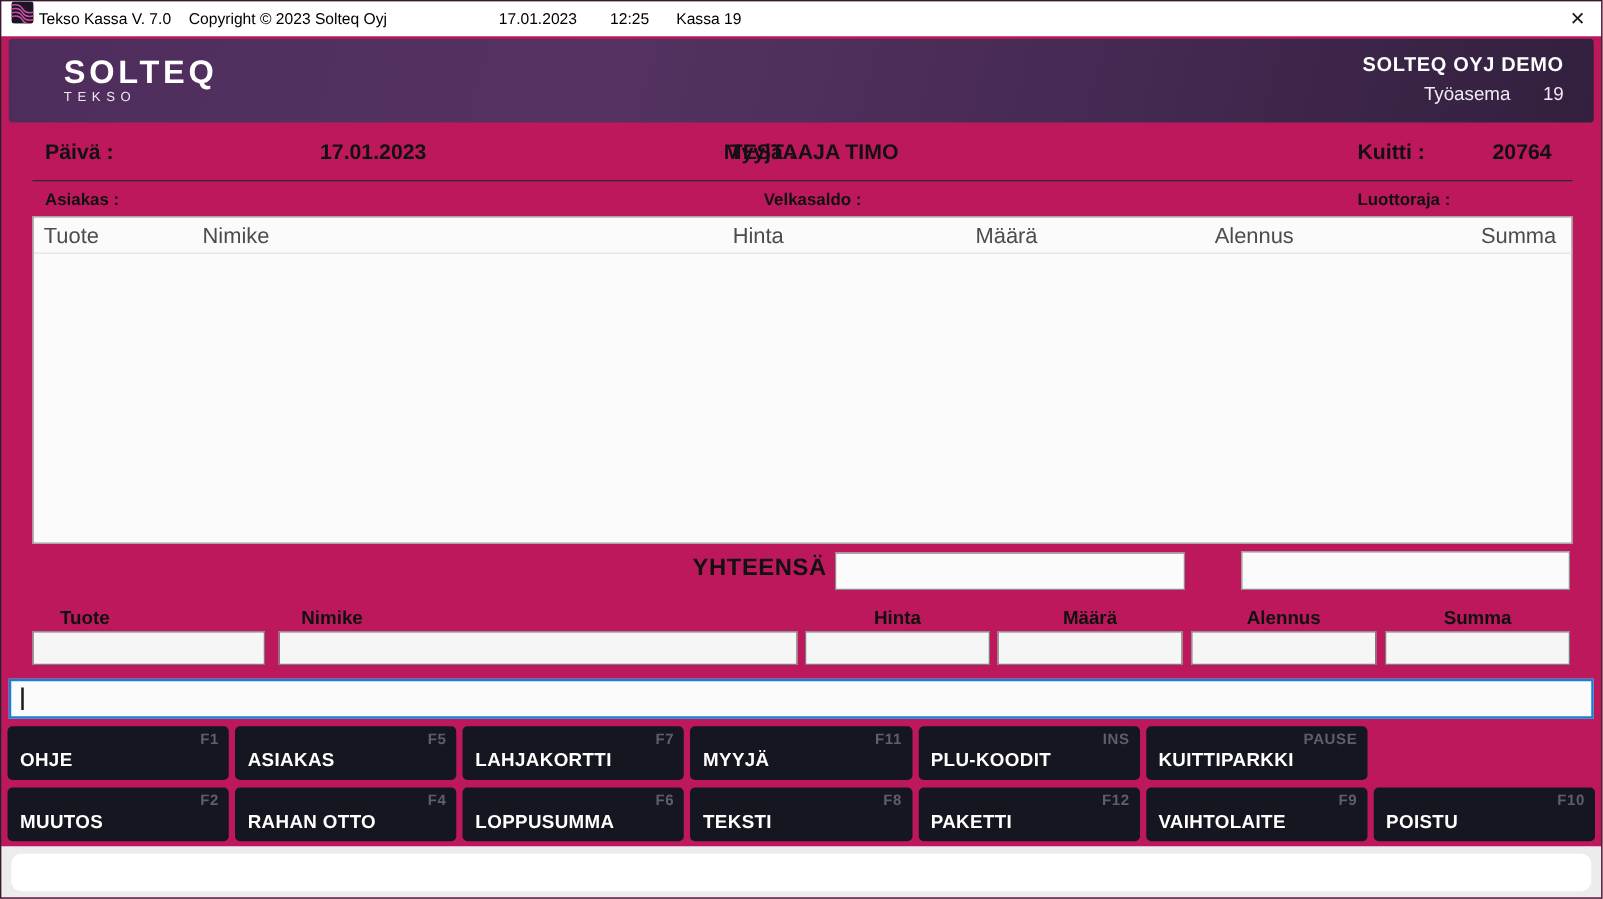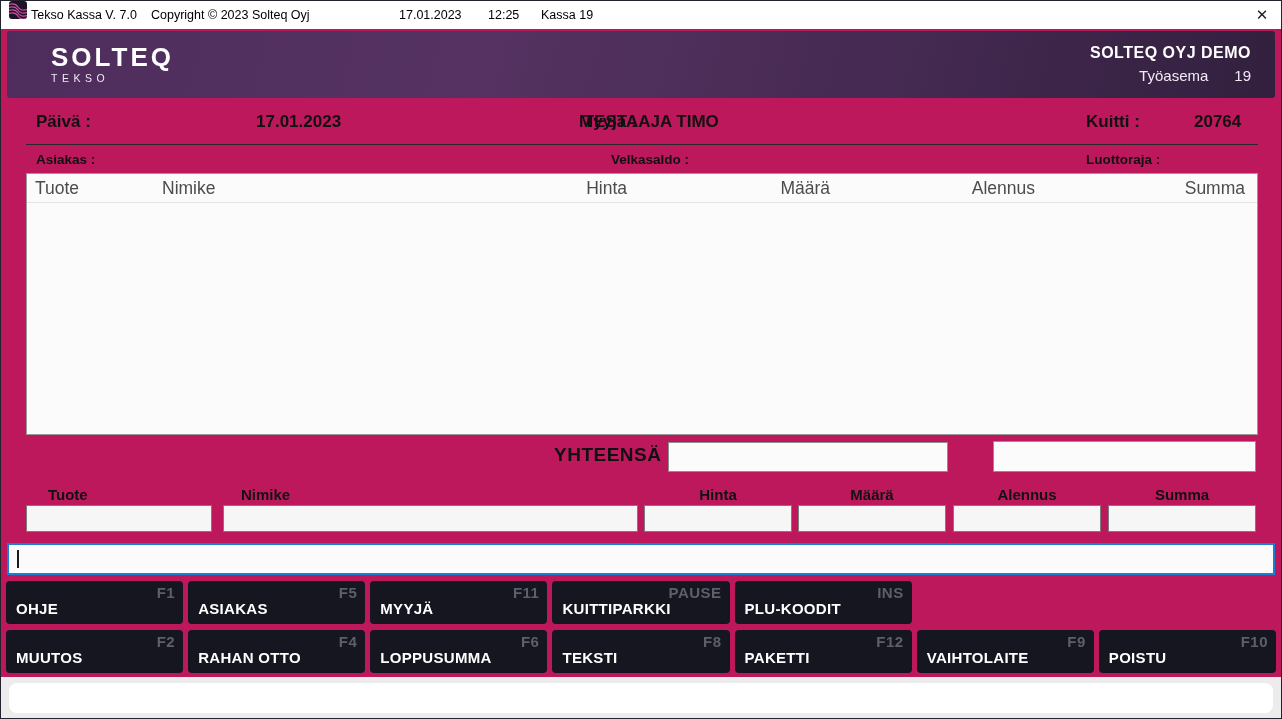--- a/index.html
+++ b/index.html
@@ -97,21 +97,21 @@
   }
   .row-1{top:580px;}
   .row-2{top:629px;}
   .fn-btn{position:relative;background:#15161f;border-radius:4px;cursor:default;}
   .fn-label{
     position:absolute;left:10px;bottom:7px;color:#ffffff;
     font-size:15px;font-weight:bold;letter-spacing:.3px;white-space:nowrap;
   }
   .fn-key{
     position:absolute;right:8px;top:3px;color:#5e5f6b;
-    font-size:15px;font-weight:bold;letter-spacing:.5px;
+    font-size:12px;font-weight:bold;letter-spacing:.5px;
   }
   
   .bottom-band{position:absolute;left:0;right:0;top:676px;bottom:0;background:#ececec;}
   .bottom-strip{position:absolute;left:8px;right:8px;top:6px;height:30px;background:#ffffff;border-radius:8px;}
 </style>
 </head>
 <body>
 
 <div class="window">
 
@@ -196,35 +196,39 @@
         <span class="fn-key">F1</span>
         <span class="fn-label">OHJE</span>
       </div>
 
 
       <div class="fn-btn">
         <span class="fn-key">F5</span>
         <span class="fn-label">ASIAKAS</span>
       </div>
 
+      <div class="fn-btn">
+        <span class="fn-key">F7</span>
+        <span class="fn-label">LAHJAKORTTI</span>
+      </div>
 
       <div class="fn-btn">
         <span class="fn-key">F11</span>
         <span class="fn-label">MYYJÄ</span>
       </div>
 
       <div class="fn-btn">
+        <span class="fn-key">INS</span>
+        <span class="fn-label">PLU-KOODIT</span>
+      </div>
+
+      <div class="fn-btn">
         <span class="fn-key">PAUSE</span>
         <span class="fn-label">KUITTIPARKKI</span>
       </div>
-
-      <div class="fn-btn">
-        <span class="fn-key">INS</span>
-        <span class="fn-label">PLU-KOODIT</span>
-      </div>
     </div>
   <div class="btn-row row-2">
 
       <div class="fn-btn">
         <span class="fn-key">F2</span>
         <span class="fn-label">MUUTOS</span>
       </div>
 
       <div class="fn-btn">
         <span class="fn-key">F4</span>

